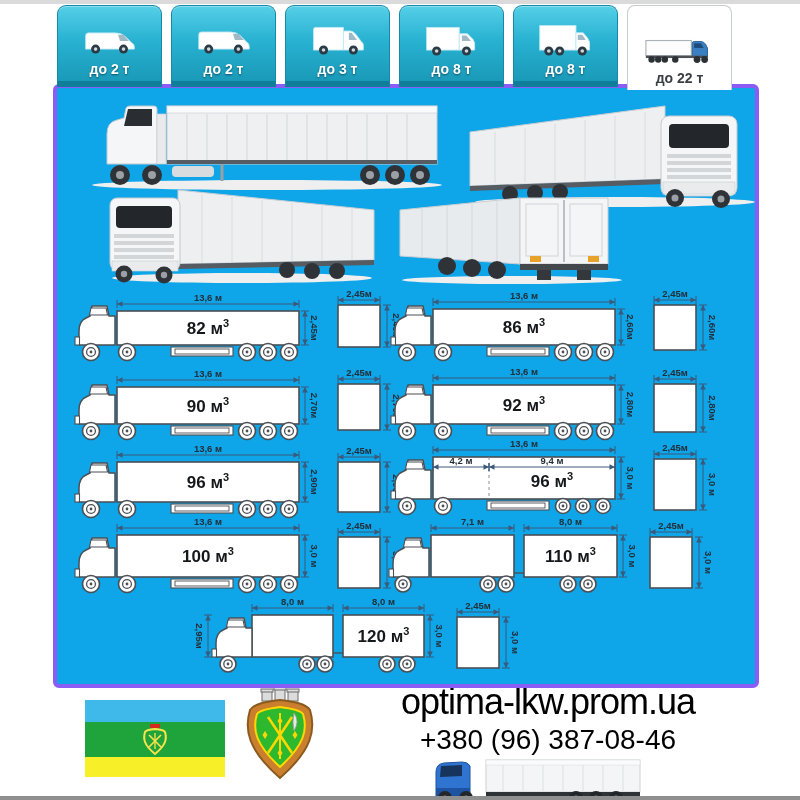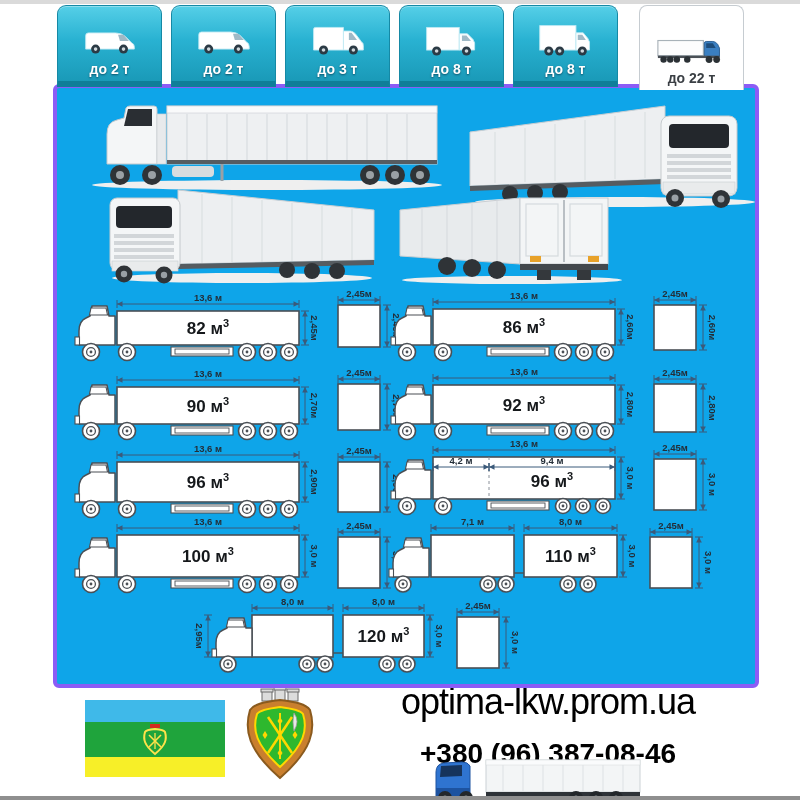--- a/index.html
+++ b/index.html
@@ -17,21 +17,21 @@
     width:103px;height:72px;border-radius:9px 9px 0 0;cursor:pointer;
     background:linear-gradient(#55cfe7 0%,#29b2d2 45%,#1a9ab8 100%);
     border:1px solid #1589a5;border-bottom:6px solid #0f7e99;
     display:flex;flex-direction:column;align-items:center;justify-content:flex-end;
     padding-bottom:3px;box-shadow:inset 0 1px 0 rgba(255,255,255,.35);
   }
   .tab .tab-label{color:#fff;font-weight:700;font-size:14px;text-shadow:0 1px 2px rgba(0,40,60,.65);line-height:17px}
   .tab .tab-icon{height:40px;display:flex;align-items:center;justify-content:center}
   .tab.active{
     background:#fff;border:1px solid #c6ccd1;border-bottom:none;height:81px;
-    box-shadow:none;border-radius:8px 8px 0 0;margin-left:12px;
+    box-shadow:none;border-radius:8px 8px 0 0;
   }
   .tab.active .tab-label{color:#3a3f44;text-shadow:none}
 
   
   .panel{
     position:absolute;left:53px;top:84px;width:698px;height:596px;
     background:#0ea5e9;border:4px solid #8b5cf6;border-radius:6px;z-index:5;
   }
   .photo{position:absolute}
   .diagram-cell{position:absolute;display:flex;align-items:flex-start;gap:4px}
@@ -39,21 +39,21 @@
   svg text{font-family:"Liberation Sans",sans-serif}
 
   
   .flag{position:absolute;left:85px;top:700px;width:140px;height:77px;display:flex;flex-direction:column}
   .flag .stripe-blue{height:22px;background:#3fb9e9}
   .flag .stripe-green{height:35px;background:#1fa43c;display:flex;align-items:center;justify-content:center}
   .flag .stripe-yellow{height:20px;background:#f7ef28}
   .coat{position:absolute;left:238px;top:687px;width:84px;height:96px}
   .footer-text{position:absolute;left:352px;top:682px;width:392px;text-align:center}
   .site-title{font-size:36px;font-weight:400;color:#000;letter-spacing:-1px;line-height:40px}
-  .phone{font-size:28px;font-weight:700;color:#000;margin-top:16px;line-height:32px}
+  .phone{font-size:28px;font-weight:400;color:#000;margin-top:2px;line-height:32px}
   .footer-truck{position:absolute;left:428px;top:756px;width:215px;height:50px}
 </style>
 </head>
 <body>
 
 <div class="edge-strip edge-top"></div>
 
 <div class="tabs">
   <div class="tab">
     <span class="tab-icon">

